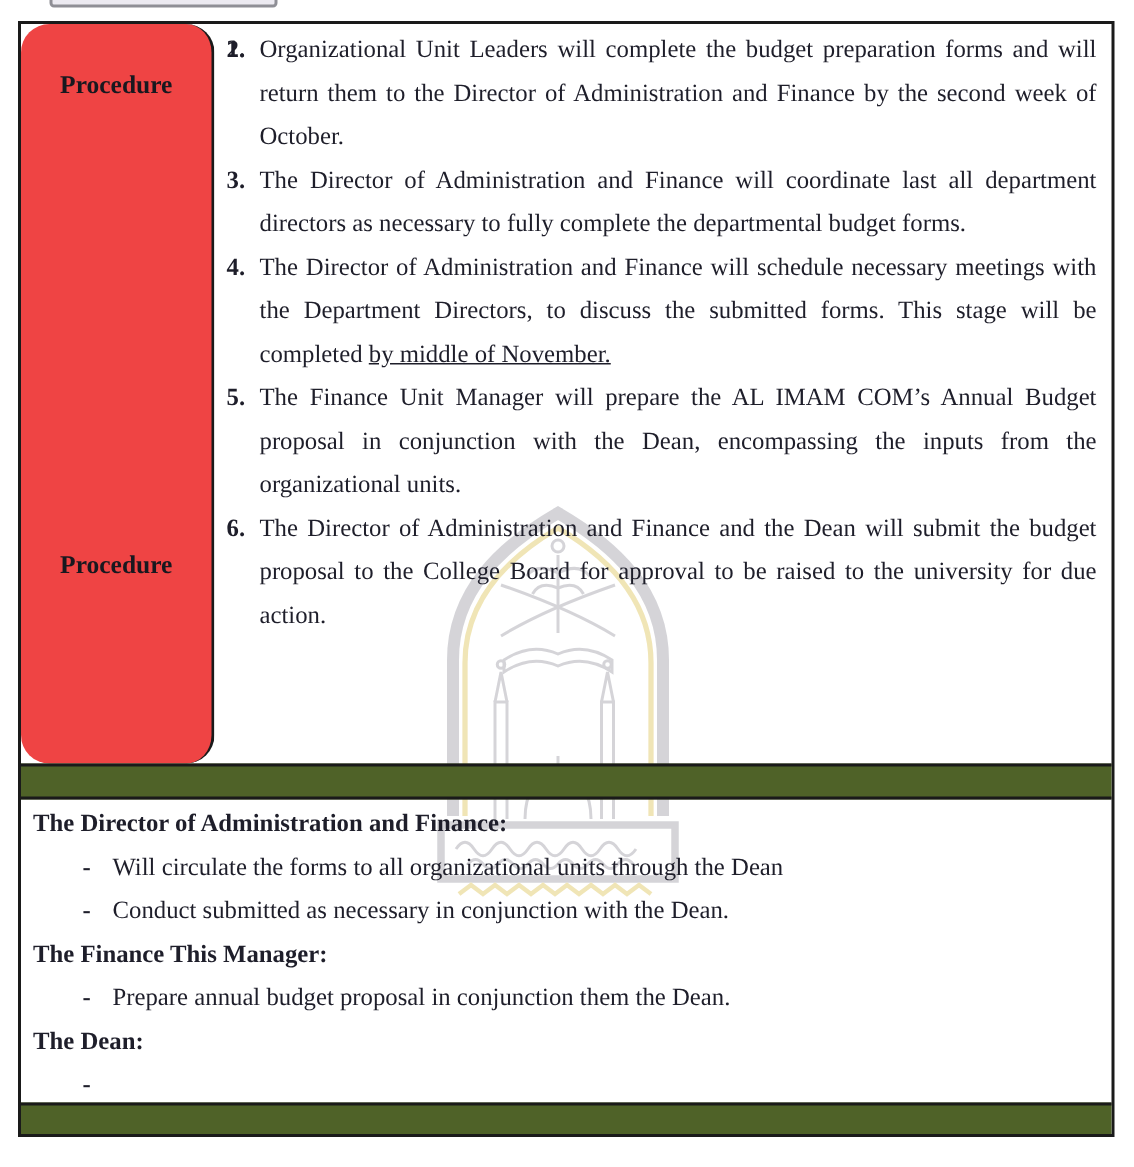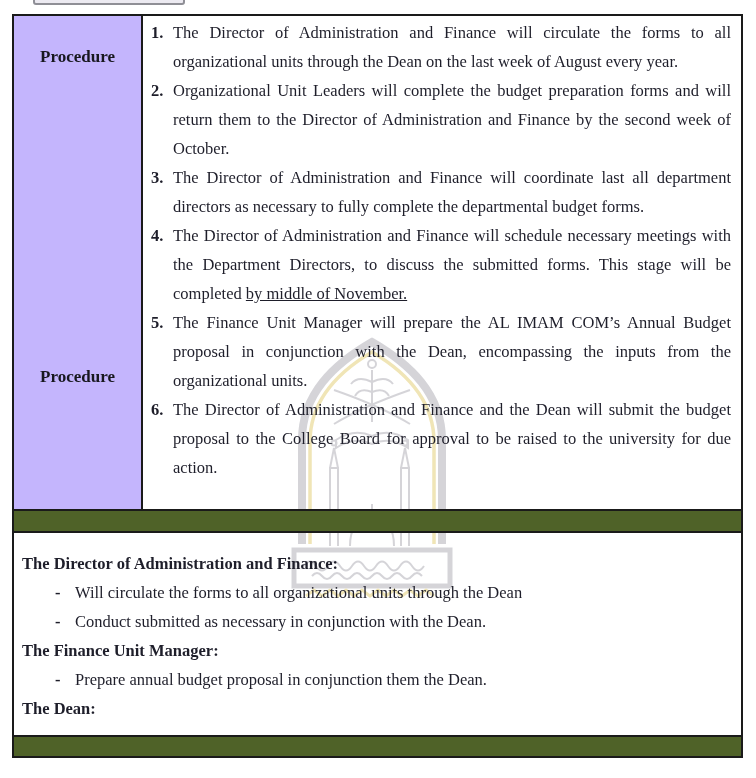--- a/index.html
+++ b/index.html
@@ -37,23 +37,24 @@
     z-index: 0;
     opacity: 0.55;
     pointer-events: none;
   }
   .row { display: flex; position: relative; z-index: 1; }
   .row-procedure { height: 493px; }
   .row-resp { height: 202px; }
   .cell-label {
     width: 129px;
     flex: 0 0 129px;
-    background: #c4b5fd;
+    background: #ef4444;
     border-right: 2px solid #1a1a1a;
     position: relative;
+    border-radius: 19px;
   }
   .cell-label .label {
     position: absolute;
     left: 0; width: 100%;
     text-align: center;
     font-weight: bold;
     font-size: 17px;
     line-height: 22px;
     color: #18181f;
   }
@@ -72,21 +73,21 @@
     line-height: 29px;
     text-align: justify;
     text-align-last: left;
   }
   .proc-item .num {
     position: absolute;
     left: 0; top: 0;
     font-weight: bold;
   }
   .proc-item u, .resp-heading { }
-  .resp-content { padding-top: 16px; }
+  .resp-content { padding-top: 1px; }
   .resp-heading {
     font-weight: bold;
     font-size: 16.5px;
     line-height: 29px;
   }
   .resp-bullet {
     position: relative;
     padding-left: 53px;
     font-size: 16.5px;
     line-height: 29px;
@@ -164,37 +165,37 @@
         <path class="wm-gold" stroke-width="3" d="M34 268 l8 -6 l8 6 l8 -6 l8 6 l8 -6 l8 6 l8 -6 l8 6 l8 -6 l8 6 l8 -6 l8 6 l8 -6 l8 6 l8 -6 l8 6"></path>
       </svg>
     </div>
 
     <div class="row row-procedure">
       <div class="cell-label">
         <div class="label label-proc-1">Procedure</div>
         <div class="label label-proc-2">Procedure</div>
       </div>
       <div class="cell-content" id="procedure-list">
-          <div class="proc-item"><span class="num">1.</span><span class="txt">The Director of Administration and Finance will circulate the forms to all organizational units through the Dean on the last week of August every year.</span></div>
+          <div class="proc-item"><span class="num">1.</span></div>
           <div class="proc-item"><span class="num">2.</span><span class="txt">Organizational Unit Leaders will complete the budget preparation forms and will return them to the Director of Administration and Finance by the second week of October.</span></div>
           <div class="proc-item"><span class="num">3.</span><span class="txt">The Director of Administration and Finance will coordinate last all department directors as necessary to fully complete the departmental budget forms.</span></div>
           <div class="proc-item"><span class="num">4.</span><span class="txt">The Director of Administration and Finance will schedule necessary meetings with the Department Directors, to discuss the submitted forms. This stage will be completed <u>by middle of November.</u></span></div>
           <div class="proc-item"><span class="num">5.</span><span class="txt">The Finance Unit Manager will prepare the AL IMAM COM’s Annual Budget proposal in conjunction with the Dean, encompassing the inputs from the organizational units.</span></div>
           <div class="proc-item"><span class="num">6.</span><span class="txt">The Director of Administration and Finance and the Dean will submit the budget proposal to the College Board for approval to be raised to the university for due action.</span></div>
         </div>
     </div>
 
     <div class="green-bar bar-mid"></div>
 
     <div class="row row-resp">
       <div class="cell-content resp-content" id="resp-content">
           <div><span class="resp-heading">The Director of Administration and Finance</span><span class="resp-heading">:</span></div>
           <div class="resp-bullet"><span class="dash">-</span><span>Will circulate the forms to all organizational units through the Dean</span></div>
           <div class="resp-bullet"><span class="dash">-</span><span>Conduct submitted as necessary in conjunction with the Dean.</span></div>
-          <div><span class="resp-heading">The Finance Unit Manager</span><span class="resp-heading">:</span></div>
+          <div><span class="resp-heading">The Finance This Manager</span><span class="resp-heading">:</span></div>
           <div class="resp-bullet"><span class="dash">-</span><span>Prepare annual budget proposal in conjunction them the Dean.</span></div>
           <div><span class="resp-heading">The Dean</span><span class="resp-heading">:</span></div>
           <div class="resp-bullet"><span class="dash">-</span></div>
         </div>
     </div>
 
     <div class="green-bar bar-bottom"></div>
 
   </div>
 </div>

